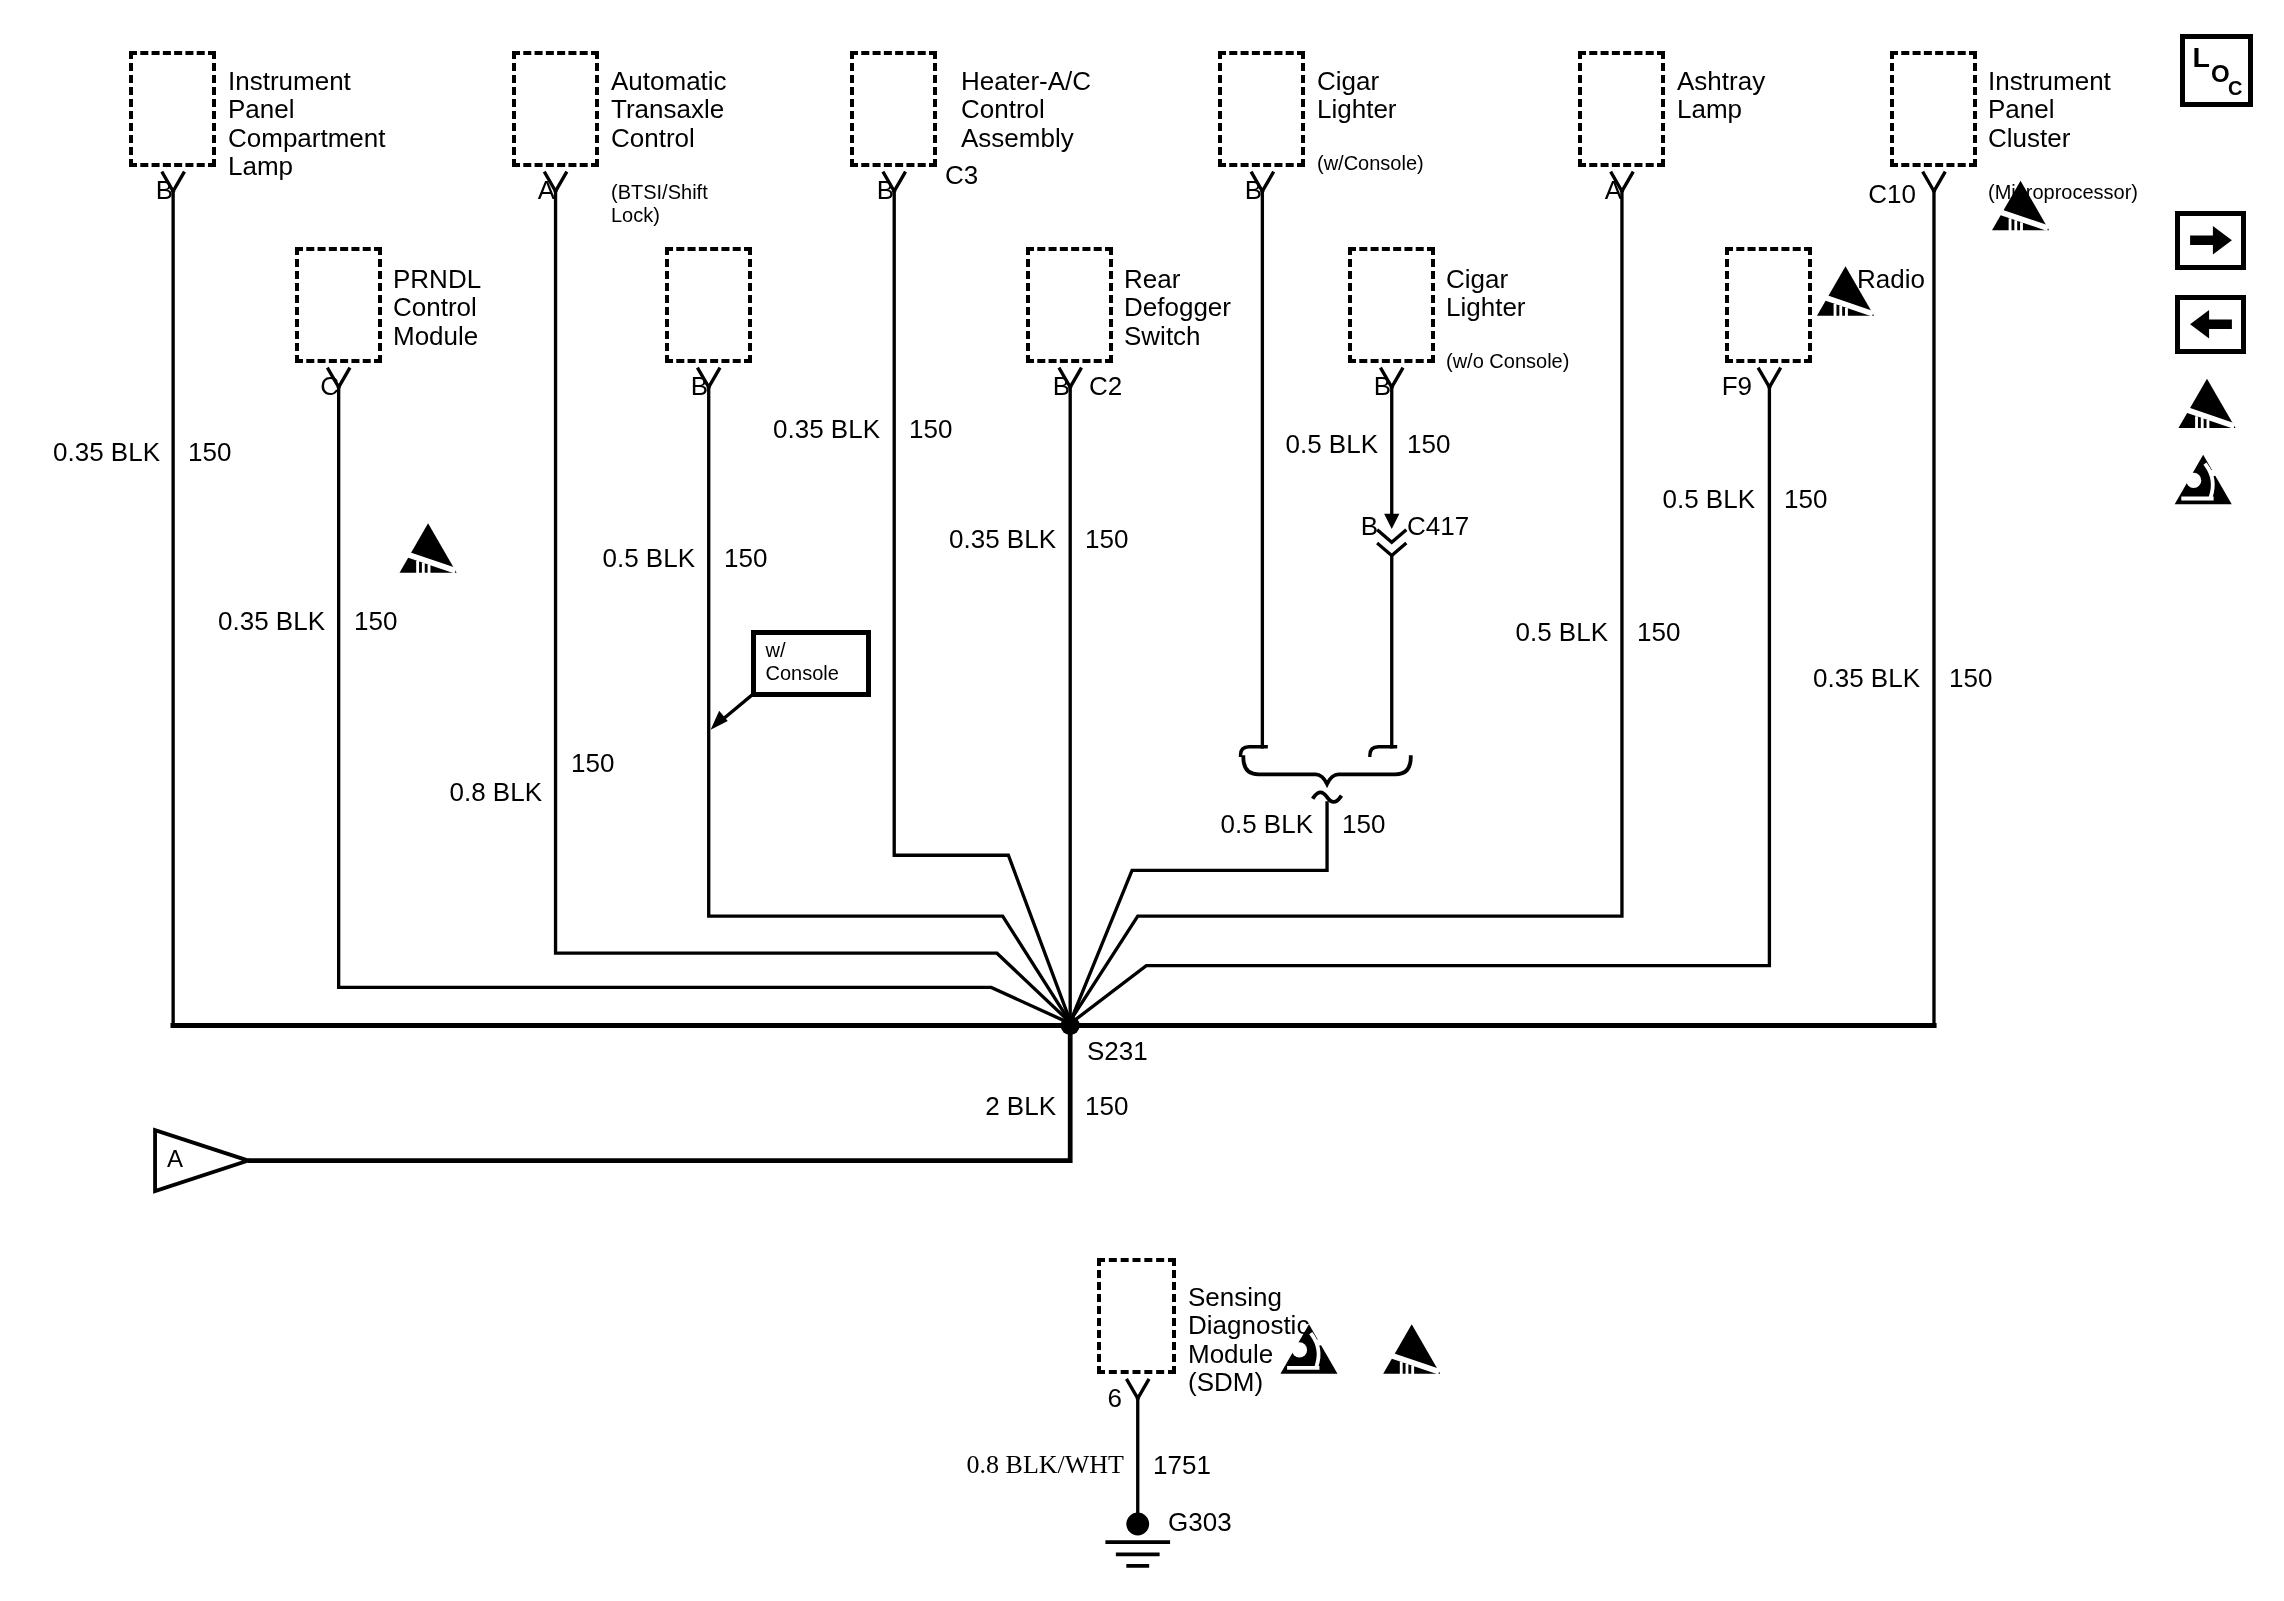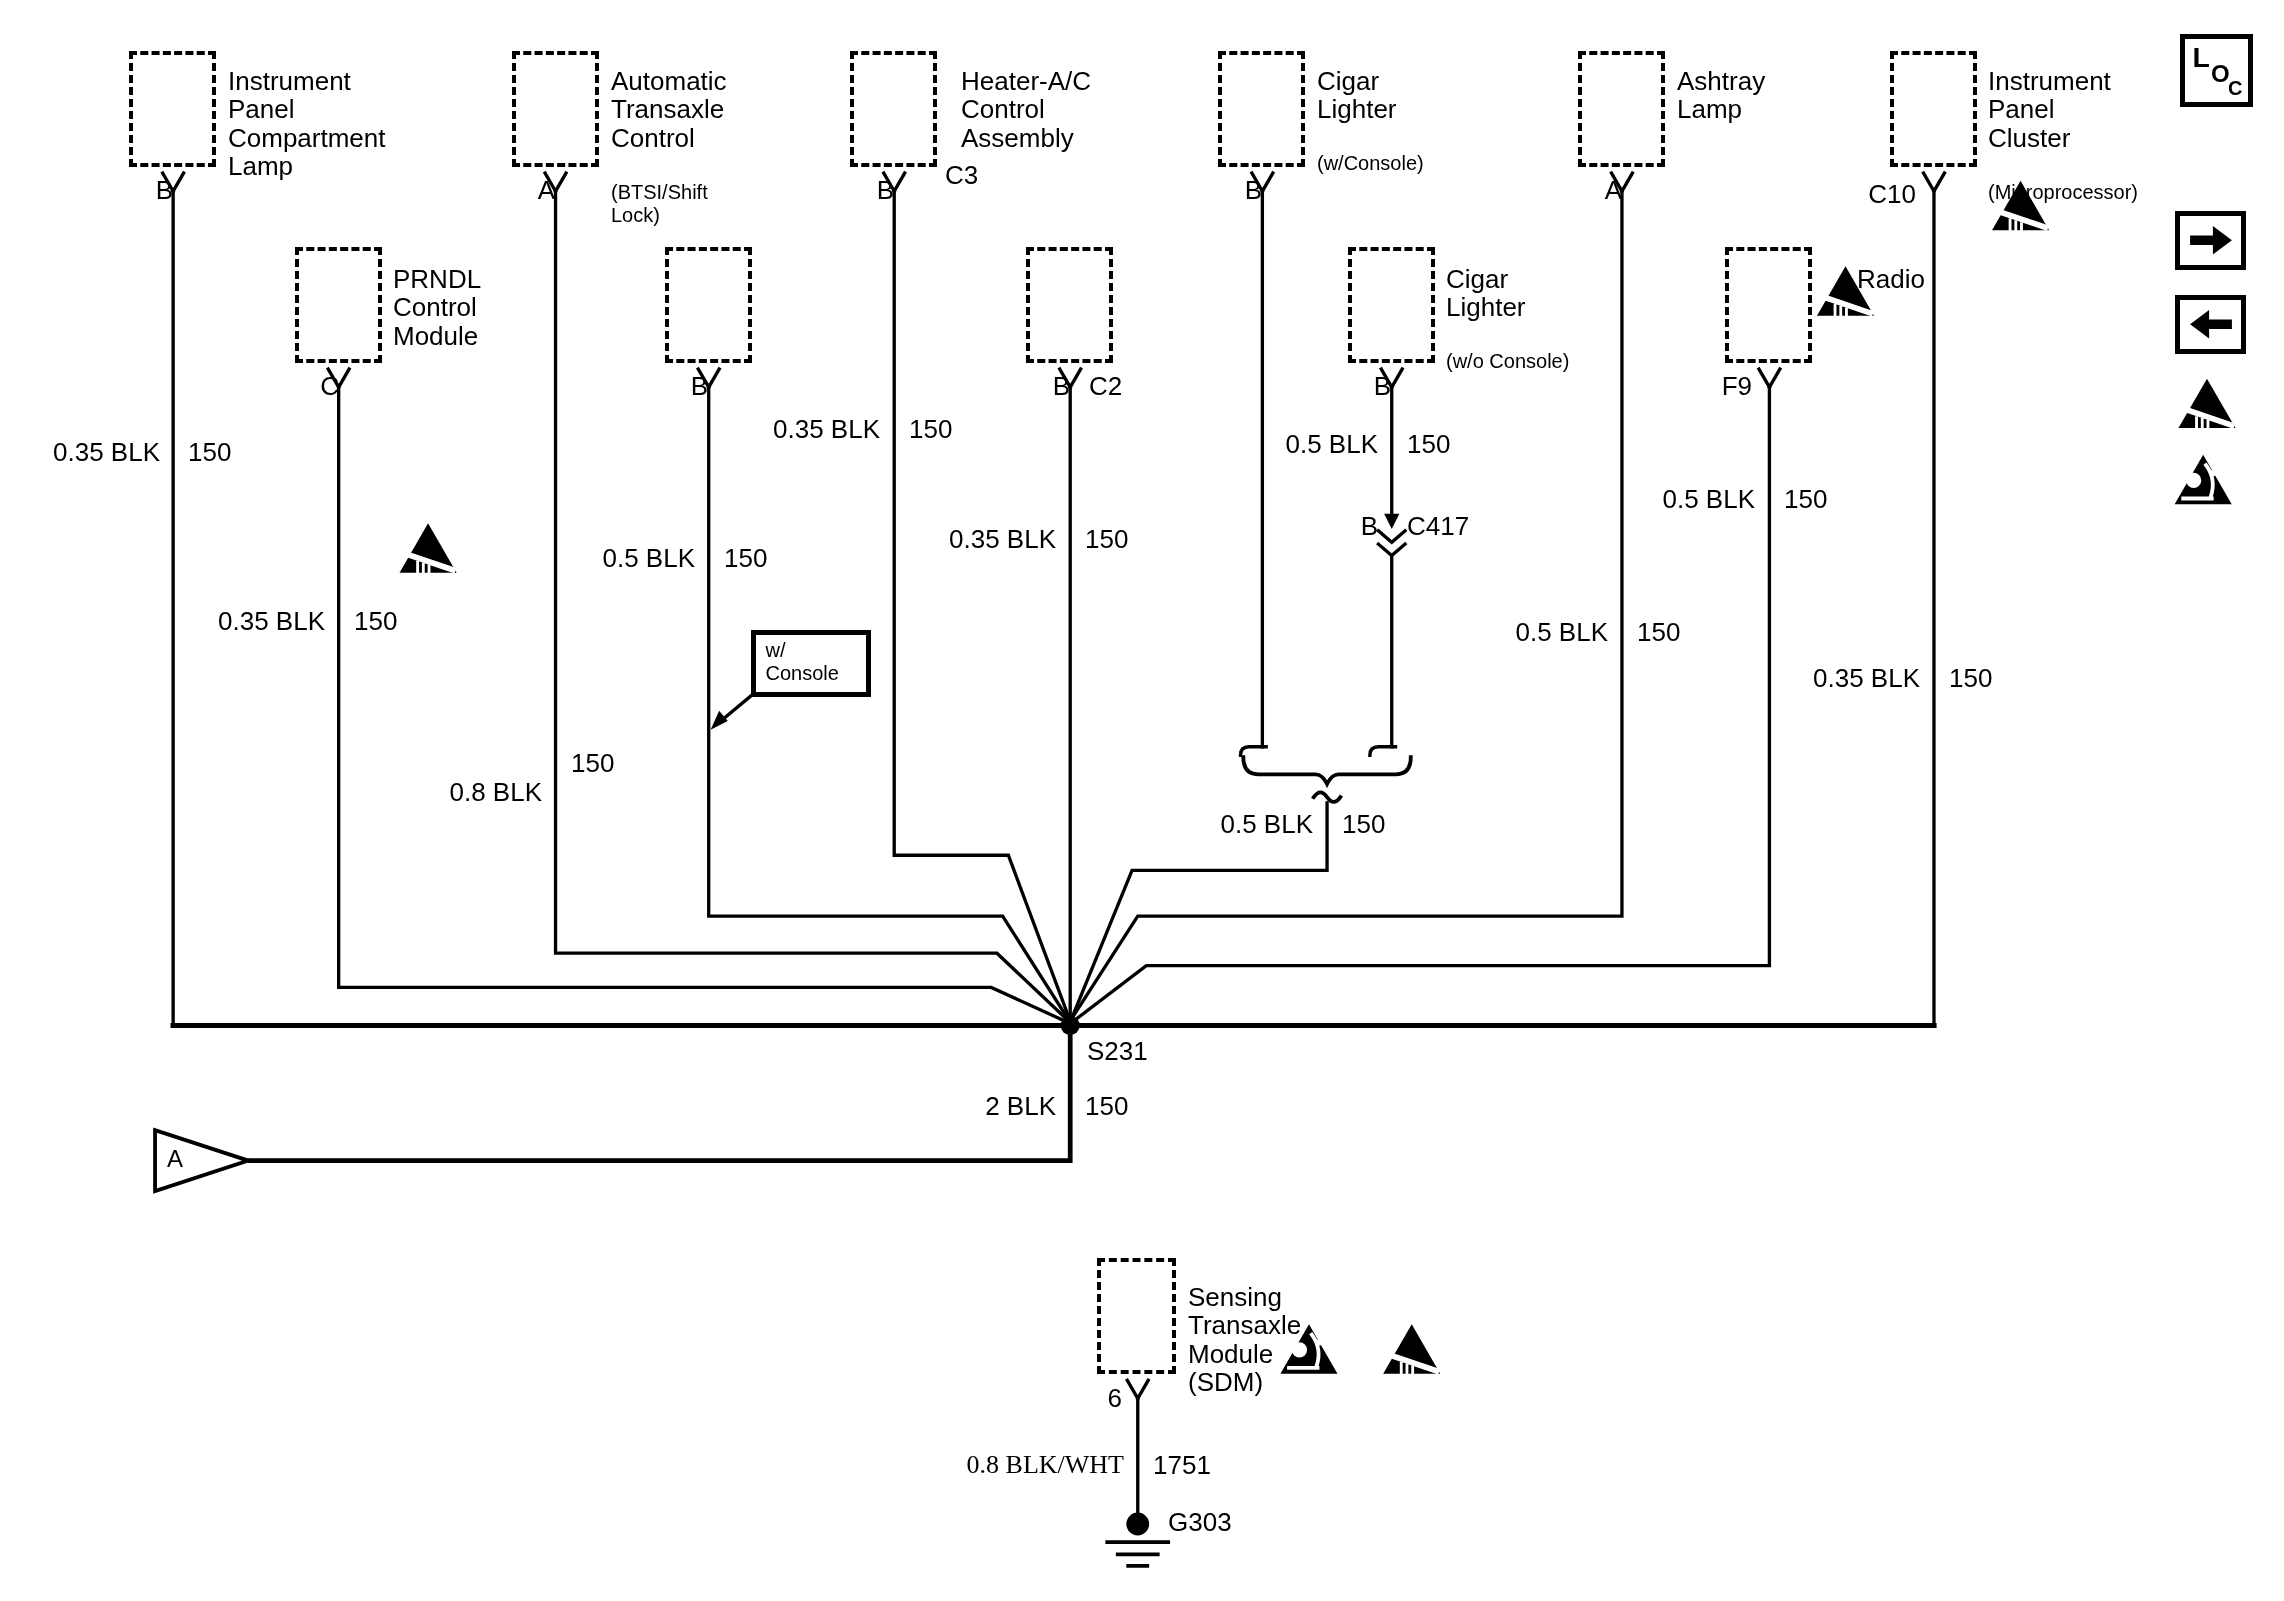--- a/index.html
+++ b/index.html
@@ -158,31 +158,36 @@
     <div>Instrument
 Panel
 Cluster</div>
     <div class="csub">(Microprocessor)</div>
   </div>
   <div class="cname" style="left:393px;top:236px;width:190px;">
     <div>PRNDL
 Control
 Module</div>
   </div>
+  <div class="cname" style="left:1124px;top:236px;width:190px;">
+    <div>Rear
+Defogger
+Switch</div>
+  </div>
   <div class="cname" style="left:1446px;top:236px;width:200px;">
     <div>Cigar
 Lighter</div>
     <div class="csub">(w/o Console)</div>
   </div>
   <div class="cname" style="left:1832px;top:236px;width:190px;margin-left:25px;">
     <div>Radio</div>
   </div>
   <div class="cname" style="left:1188px;top:1254px;width:209px;">
     <div>Sensing
-Transaxle
+Diagnostic
 Module
 (SDM)</div>
   </div>
 
   <div class="pin r" style="left:97px;top:177px;">B</div>
   <div class="pin r" style="left:479px;top:177px;">A</div>
   <div class="pin r" style="left:818px;top:177px;">B</div>
   <div class="pin" style="left:913px;top:162px;margin-left:32px;">C3</div>
   <div class="pin r" style="left:1186px;top:177px;">B</div>
   <div class="pin r" style="left:1546px;top:177px;">A</div>

